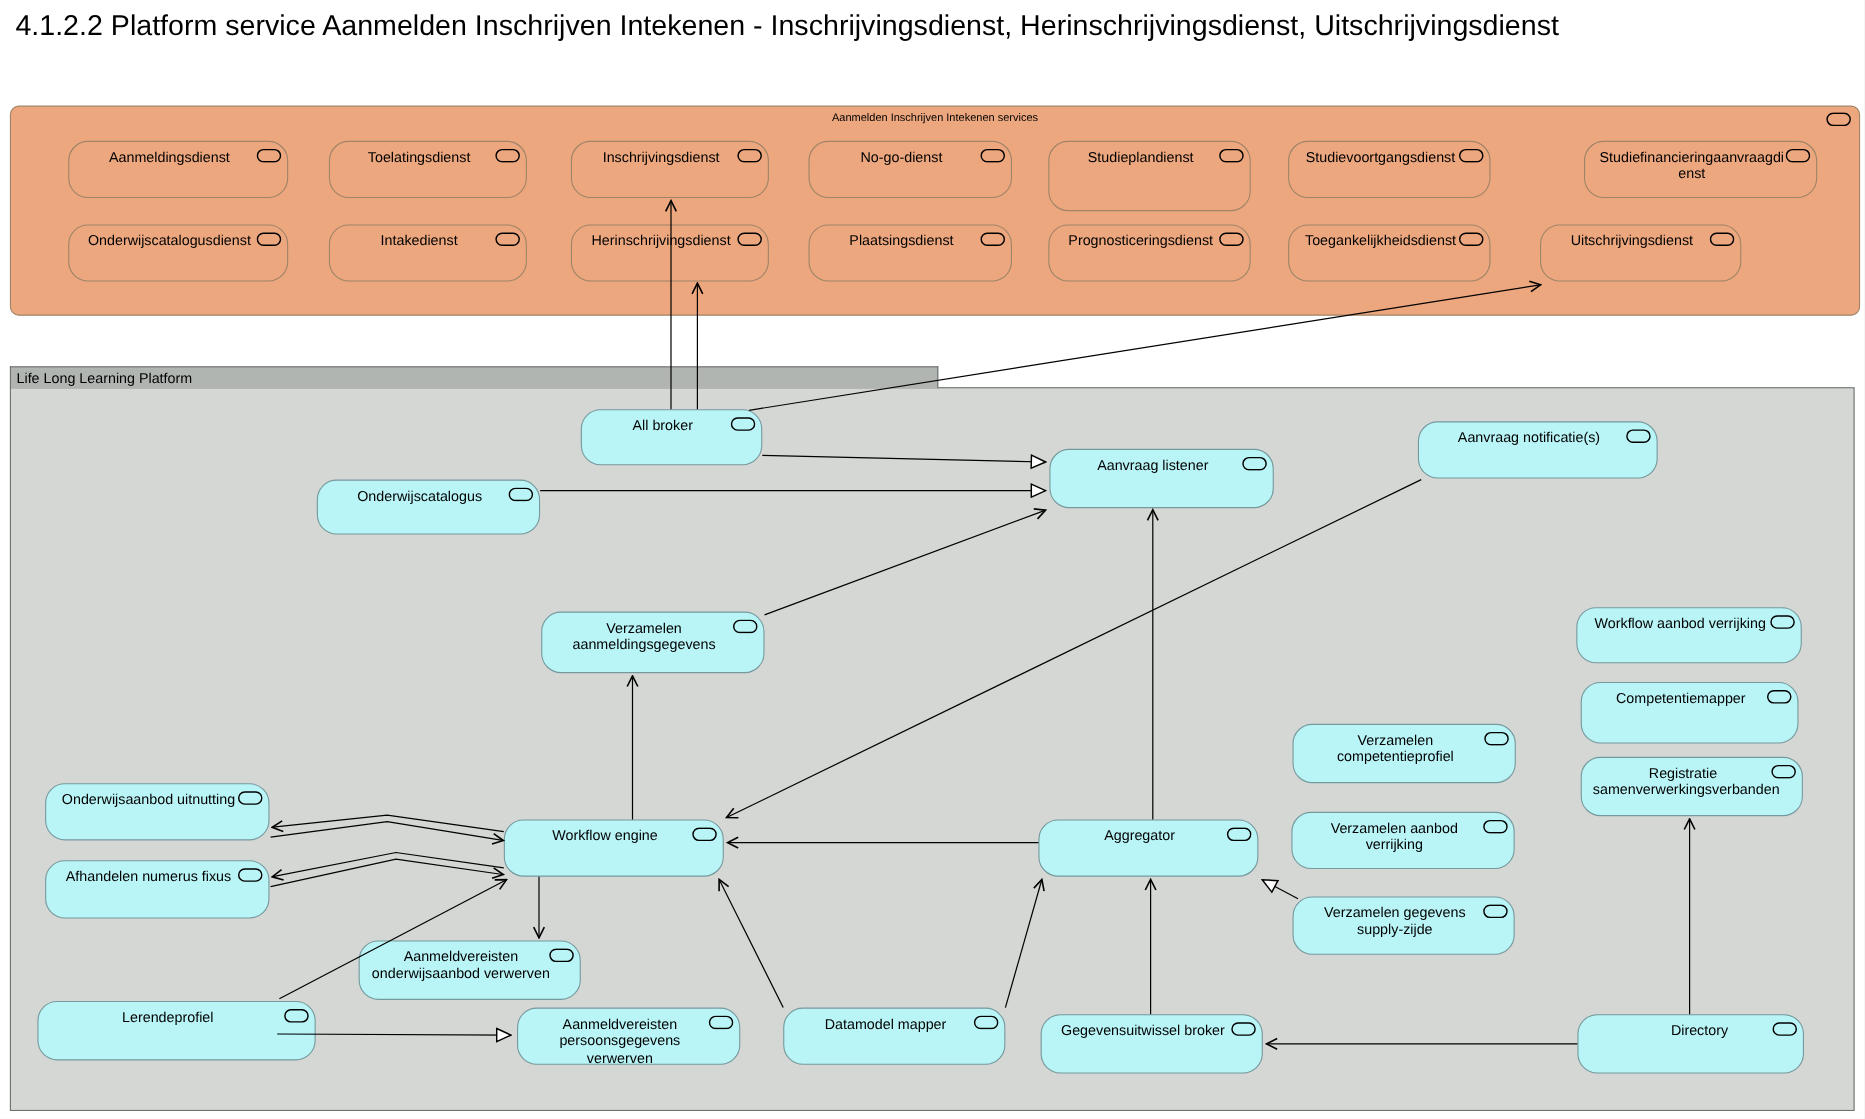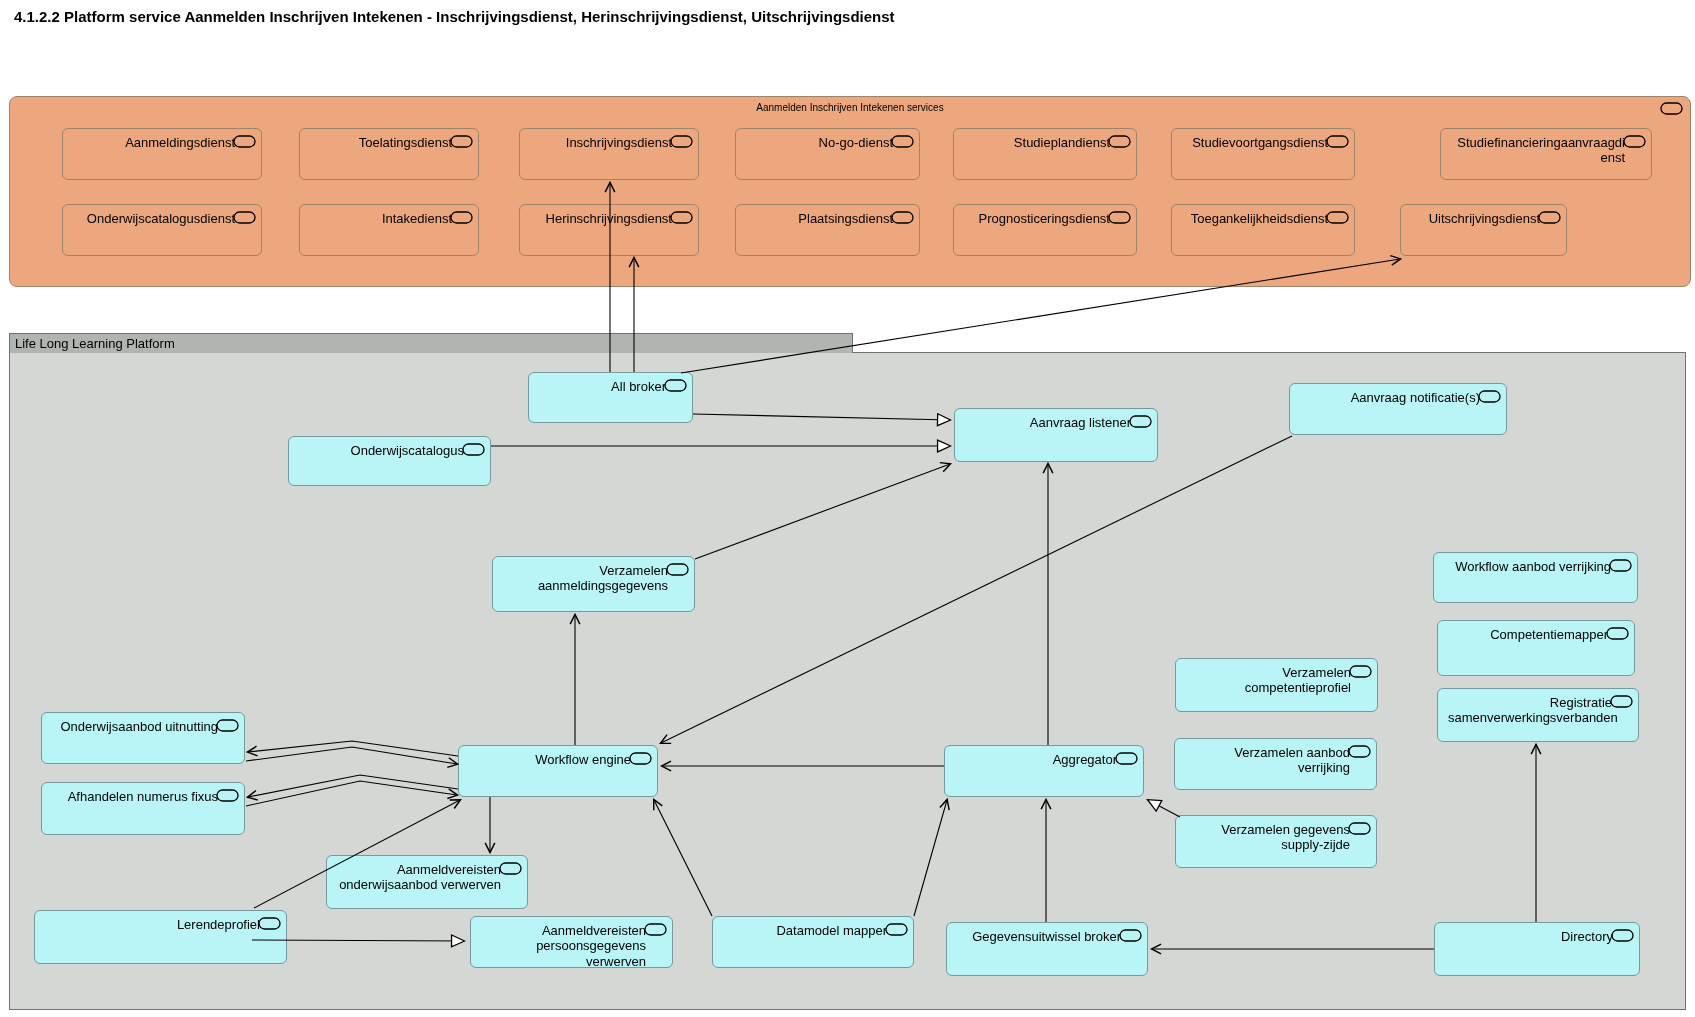--- a/index.html
+++ b/index.html
@@ -2,21 +2,21 @@
 <html><head>
 <meta charset="utf-8">
 <style>
   html,body{margin:0;padding:0;background:#ffffff;}
   body{
     width:1695px;height:1017px;position:relative;overflow:hidden;
     font-family:"Liberation Sans","DejaVu Sans",sans-serif;color:#000;
   }
   #canvas{position:absolute;left:0;top:0;width:1695px;height:1017px;}
   .page-title{
-    position:absolute;left:14px;top:8px;font-size:15px;font-weight:bold;white-space:nowrap;
+    position:absolute;left:14px;top:8px;font-size:26px;font-weight:normal;white-space:nowrap;
   }
   .group-box{position:absolute;box-sizing:border-box;border-radius:8px;}
   .services-group{
     left:9px;top:96px;width:1682px;height:191px;
     background:var(--service-fill);border:1.5px solid var(--service-border);
   }
   .services-group-label{
     position:absolute;left:0;top:5px;width:100%;text-align:center;font-size:10px;
   }
   .platform-body{
@@ -24,22 +24,22 @@
     background:var(--platform-fill);border:1px solid var(--platform-border);
   }
   .platform-header{
     position:absolute;left:9px;top:333px;width:844px;height:20px;box-sizing:border-box;
     background:var(--platform-header-fill);border:1px solid var(--platform-border);border-bottom:none;
   }
   .platform-header span{
     position:absolute;left:5px;top:2px;font-size:13px;white-space:nowrap;
   }
   .node{
-    position:absolute;box-sizing:border-box;border-radius:6px;
-    font-size:13px;line-height:1.18;text-align:right;
+    position:absolute;box-sizing:border-box;border-radius:18px;
+    font-size:13px;line-height:1.18;text-align:center;
   }
   .node .lbl{display:block;padding:6px 26px 0 10px;}
   .node.break .lbl{overflow-wrap:anywhere;}
   .node.service{background:var(--service-fill);border:1.4px solid var(--service-border);}
   .node.component{background:var(--component-fill);border:1.4px solid var(--component-border);}
   .svc-icon{position:absolute;right:5px;top:6px;}
   .corner-icon{position:absolute;right:7px;top:5px;}
   #edges{position:absolute;left:0;top:0;width:1695px;height:1017px;pointer-events:none;}
 </style>
 </head>
@@ -79,21 +79,21 @@
         <svg width="23" height="13" class="svc-icon">
           <rect x="1" y="1" width="21" height="11" rx="5.5" ry="5.5" fill="none" stroke="#000" stroke-width="1.3"></rect>
         </svg>
       </div>
       <div class="node service" style="left: 735px; top: 128px; width: 185px; height: 52px;">
         <span class="lbl">No-go-dienst</span>
         <svg width="23" height="13" class="svc-icon">
           <rect x="1" y="1" width="21" height="11" rx="5.5" ry="5.5" fill="none" stroke="#000" stroke-width="1.3"></rect>
         </svg>
       </div>
-      <div class="node service" style="left: 953px; top: 128px; width: 184px; height: 52px;">
+      <div class="node service" style="left: 953px; top: 128px; width: 184px; height: 64px;">
         <span class="lbl">Studieplandienst</span>
         <svg width="23" height="13" class="svc-icon">
           <rect x="1" y="1" width="21" height="11" rx="5.5" ry="5.5" fill="none" stroke="#000" stroke-width="1.3"></rect>
         </svg>
       </div>
       <div class="node service" style="left: 1171px; top: 128px; width: 184px; height: 52px;">
         <span class="lbl">Studievoortgangsdienst</span>
         <svg width="23" height="13" class="svc-icon">
           <rect x="1" y="1" width="21" height="11" rx="5.5" ry="5.5" fill="none" stroke="#000" stroke-width="1.3"></rect>
         </svg>
@@ -133,21 +133,21 @@
         <svg width="23" height="13" class="svc-icon">
           <rect x="1" y="1" width="21" height="11" rx="5.5" ry="5.5" fill="none" stroke="#000" stroke-width="1.3"></rect>
         </svg>
       </div>
       <div class="node service" style="left: 1171px; top: 204px; width: 184px; height: 52px;">
         <span class="lbl">Toegankelijkheidsdienst</span>
         <svg width="23" height="13" class="svc-icon">
           <rect x="1" y="1" width="21" height="11" rx="5.5" ry="5.5" fill="none" stroke="#000" stroke-width="1.3"></rect>
         </svg>
       </div>
-      <div class="node service" style="left: 1400px; top: 204px; width: 167px; height: 52px;">
+      <div class="node service" style="left: 1400px; top: 204px; width: 183px; height: 52px;">
         <span class="lbl">Uitschrijvingsdienst</span>
         <svg width="23" height="13" class="svc-icon">
           <rect x="1" y="1" width="21" height="11" rx="5.5" ry="5.5" fill="none" stroke="#000" stroke-width="1.3"></rect>
         </svg>
       </div>
       <div class="node component" style="left: 528px; top: 372px; width: 165px; height: 51px;">
         <span class="lbl">All broker</span>
         <svg width="23" height="13" class="svc-icon">
           <rect x="1" y="1" width="21" height="11" rx="5.5" ry="5.5" fill="none" stroke="#000" stroke-width="1.3"></rect>
         </svg>

